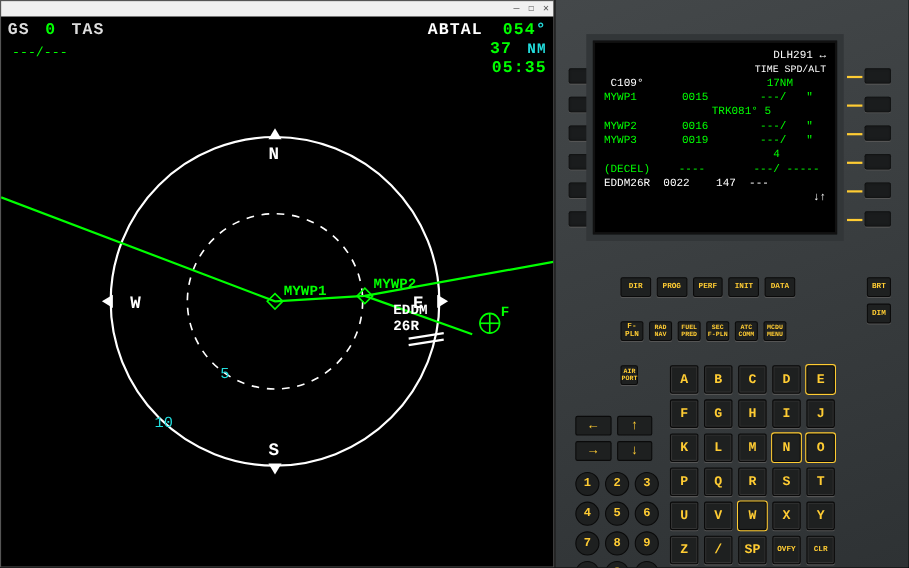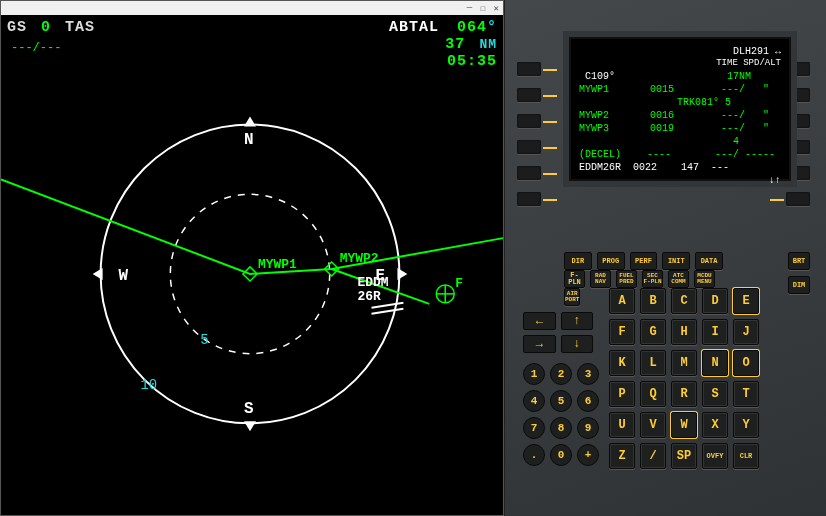--- a/index.html
+++ b/index.html
@@ -55,21 +55,21 @@
 
   
   .mcdu-panel {
     width: 322px; height: 516px;
     background: linear-gradient(160deg, #44484a 0%, #2e3234 100%);
     position: relative;
     border-left: 1px solid #222;
   }
   .mcdu-screen {
     position: absolute;
-    top: 37px; left: 64px; width: 222px; height: 144px;
+    top: 37px; left: 34px; width: 222px; height: 176px;
     background: #000;
     border: 2px solid #111;
     box-shadow: inset 0 0 20px rgba(0,0,0,0.8), 0 0 0 6px #323638;
     font-family: 'Courier New', monospace;
     font-size: 10px;
     padding: 6px 8px;
     color: #fff;
     line-height: 1.3;
   }
   .mcdu-screen .row { display: flex; justify-content: space-between; white-space: pre; }
@@ -91,21 +91,21 @@
     position: absolute; top: 50%; width: 14px; height: 2px;
     background: #ffcc33;
   }
   .lsk-left .lsk::after { left: 26px; }
   .lsk-right .lsk::after { right: 26px; }
 
   .mcdu-keys {
     position: absolute;
     top: 252px; left: 18px; right: 18px; bottom: 8px;
   }
-  .fn-row { display: flex; gap: 5px; margin-bottom: 0; padding-left: 41px; }
+  .fn-row { display: flex; gap: 5px; margin-bottom: 22px; padding-left: 41px; }
   .fn-key {
     flex: 1;
     height: 18px;
     background: #1e2020;
     border: 1px solid #0a0a0a;
     border-radius: 2px;
     color: #ffcc33;
     font-size: 7px;
     font-weight: bold;
     display: flex; align-items: center; justify-content: center;
@@ -182,21 +182,21 @@
   <div class="nd-content">
     <div class="nd-top-row">
       <div class="nd-top-left">
         <span>GS</span>
         <span class="val">0</span>
         <span>TAS</span>
       </div>
       <div class="nd-top-right">
         <div>
           <span class="wpt">ABTAL</span>
-          <span>064</span><span style="color:#2dd">°</span>
+          <span>054</span><span style="color:#2dd">°</span>
         </div>
         <div class="line2">
           <span>37</span>
           <span class="unit">NM</span>
         </div>
         <div class="line2">05:35</div>
       </div>
     </div>
     <div class="nd-dashes">---/---</div>
 

